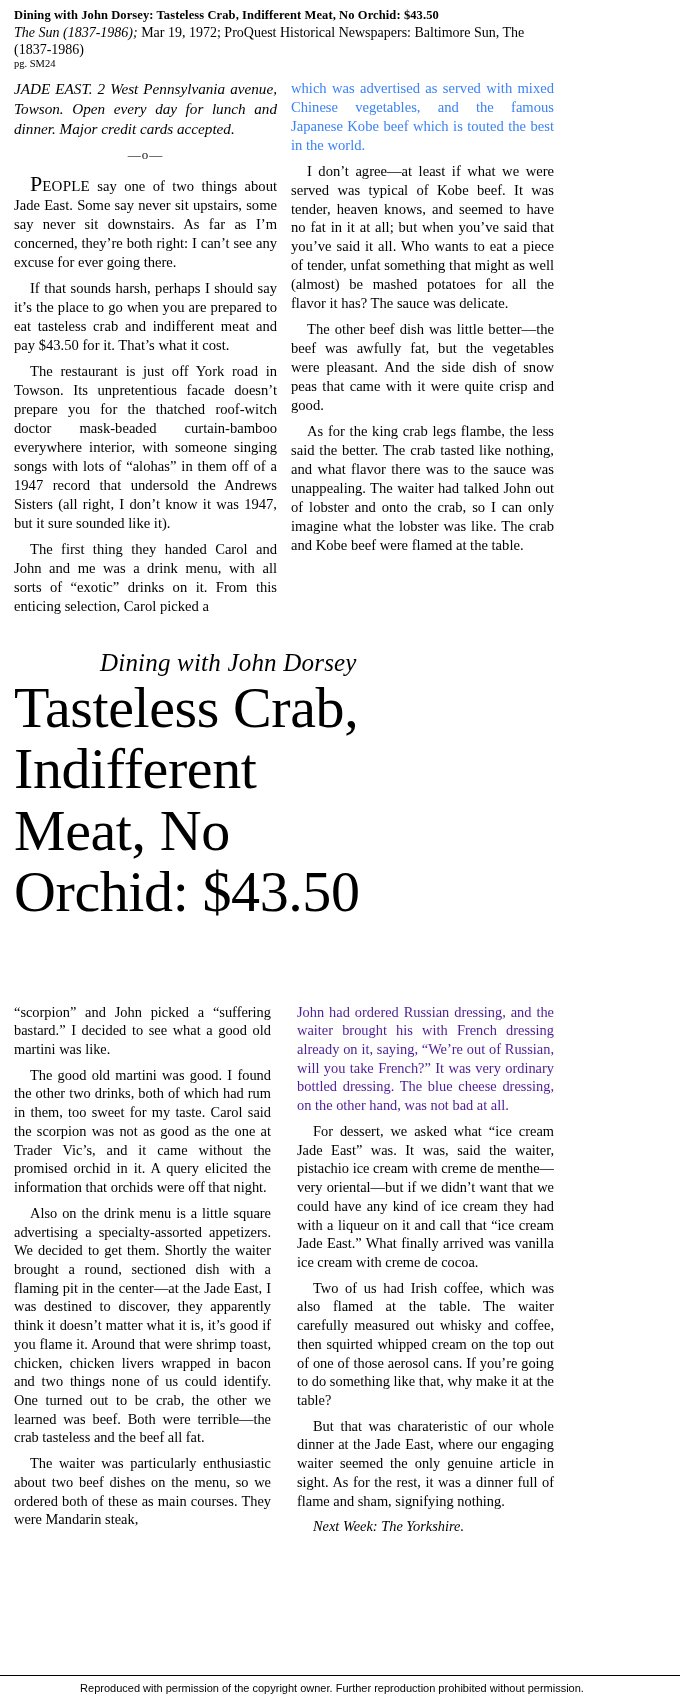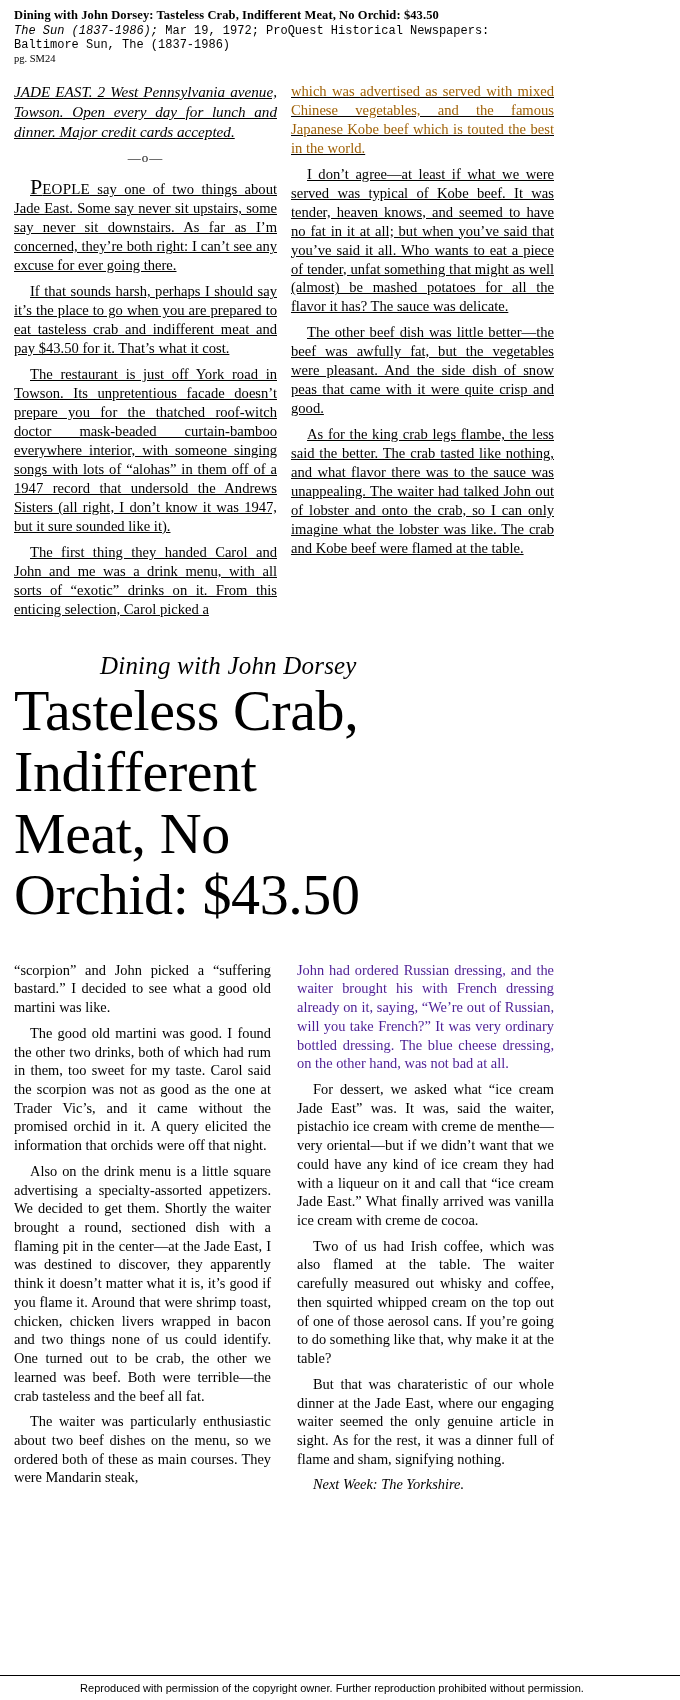--- a/index.html
+++ b/index.html
@@ -27,39 +27,37 @@
     padding: 8px 14px 0 14px;
   }
   .cite-title {
     font-family: "Liberation Serif", serif;
     font-weight: bold;
     font-size: 12.5px;
     line-height: 1.18;
     letter-spacing: 0.1px;
   }
   .cite-line {
-    font-size: 12px;
+    font-size: 14px;
     line-height: 1.22;
     margin-top: 1px;
-    font-family: Liberation Mono, monospace;
   }
   .cite-line i { font-style: italic; }
   .cite-page {
     font-size: 10.5px;
     line-height: 1.22;
   }
 
   
   .top-cols {
     display: flex;
-    margin: 16px 0 0 0;
+    margin: 8px 0 0 0;
     padding: 0 14px;
     box-sizing: border-box;
     gap: 14px;
-    text-decoration: underline;
   }
   .col {
     width: 298px;
     box-sizing: border-box;
   }
   .body-text {
     font-size: 14.6px;
     line-height: 1.30;
     text-align: justify;
     text-justify: inter-word;
@@ -118,21 +116,21 @@
     font-family: "Liberation Serif", serif;
     font-size: 58px;
     line-height: 1.06;
     letter-spacing: -0.4px;
     white-space: pre-line;
   }
 
   
   .bottom-cols {
     display: flex;
-    margin: 35px 0 0 0;
+    margin: 80px 0 0 0;
     padding: 0 14px;
     box-sizing: border-box;
     gap: 26px;
   }
   .bottom-cols .body-text { font-size: 14.4px; }
 
   .nextweek {
     font-style: italic;
     text-indent: 0;
     margin-top: 4px;
@@ -145,21 +143,21 @@
     bottom: 0;
     width: 680px;
     border-top: 1px solid #000;
     box-sizing: border-box;
     padding: 6px 16px 6px 0;
     text-align: center;
     font-family: "Liberation Sans", sans-serif;
     font-size: 11px;
     background: #fff;
   }
-  .faded { color: #a16207; }
+  .faded { color: #3b82f6; }
   .dim { color: #4c1d95; }
 </style>
 </head>
 <body>
 
 <div class="page">
 
   <div class="cite">
     <div class="cite-title">Dining with John Dorsey: Tasteless Crab, Indifferent Meat, No Orchid: $43.50</div>
     <div class="cite-line"><i>The Sun (1837-1986);</i><span> Mar 19, 1972; ProQuest Historical Newspapers: Baltimore Sun, The (1837-1986)</span></div>

